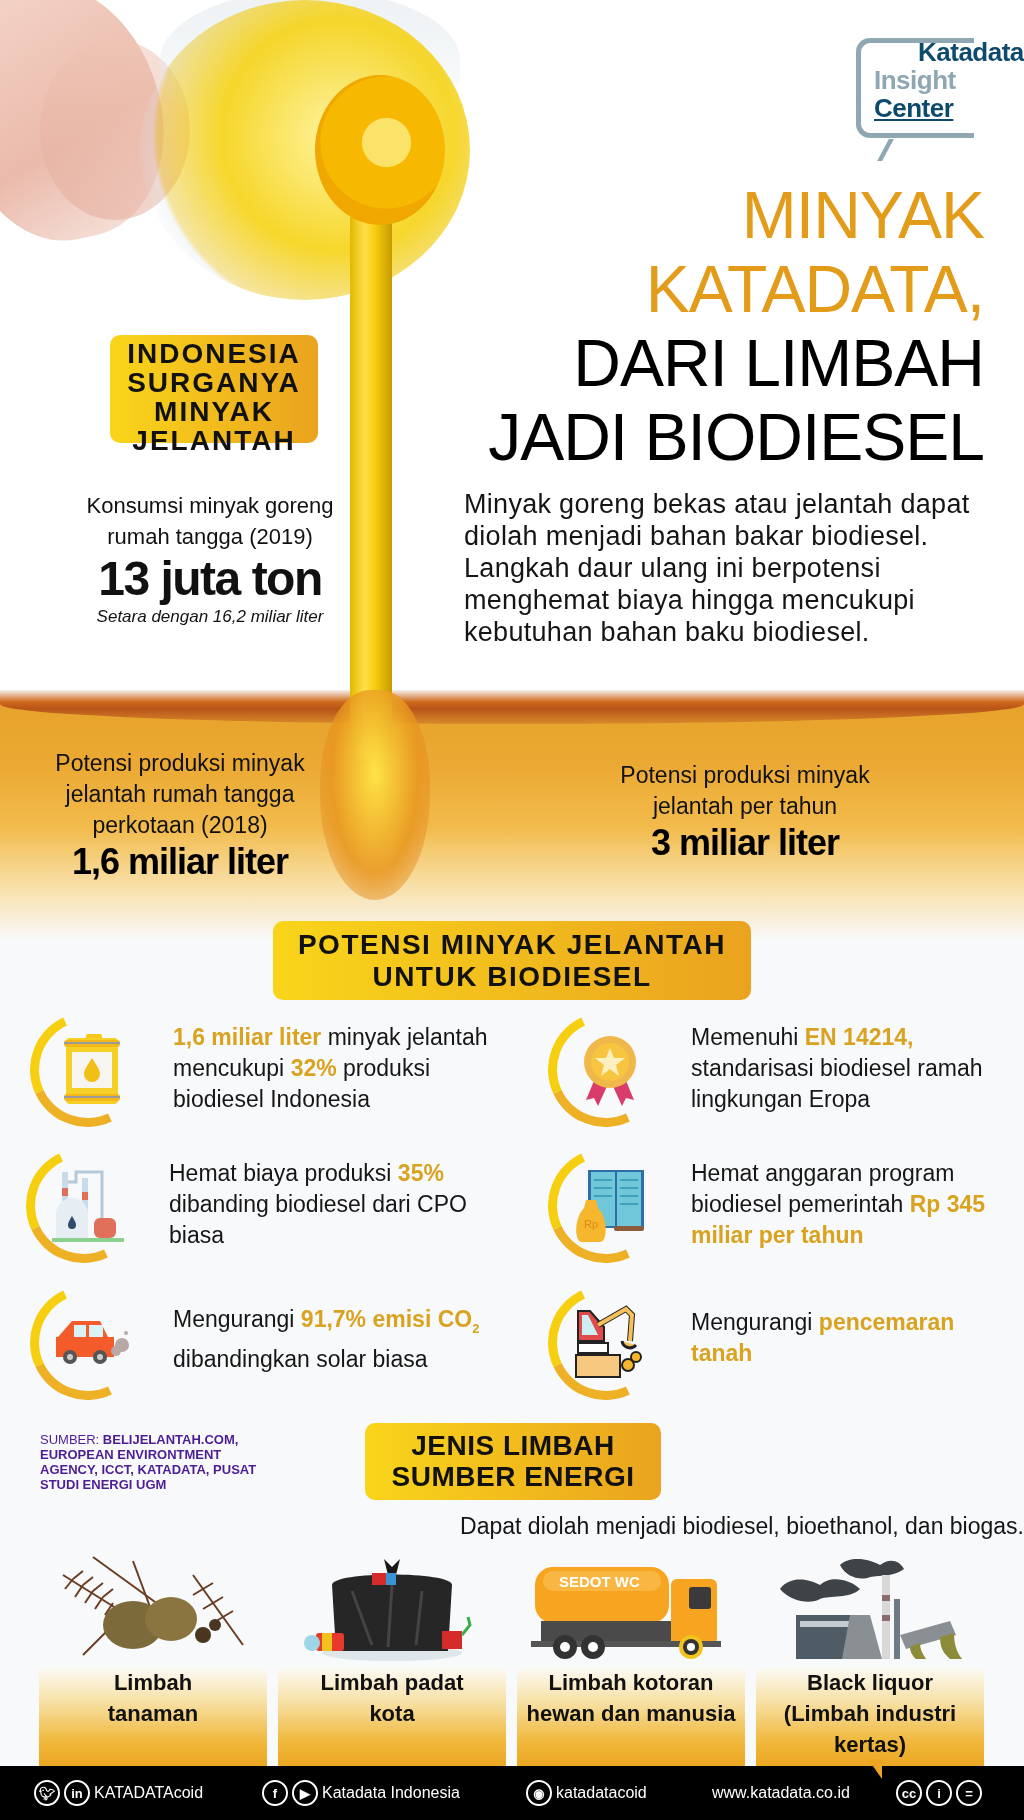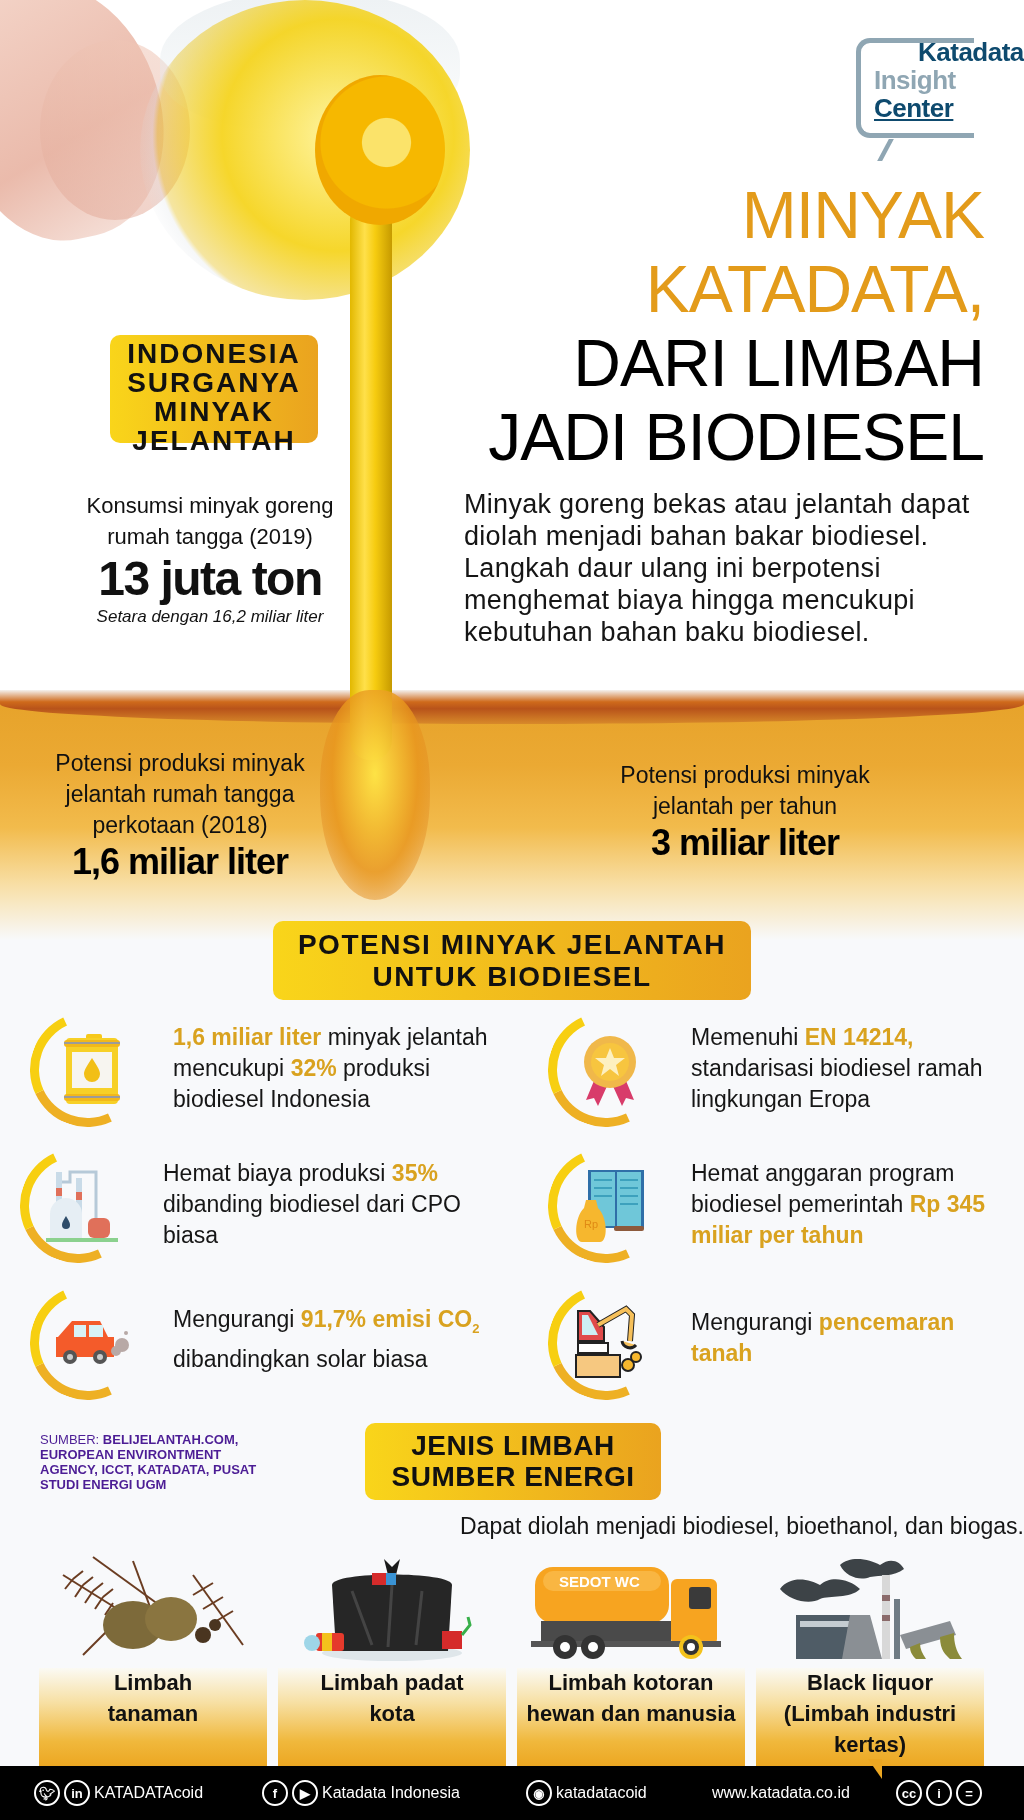--- a/index.html
+++ b/index.html
@@ -171,21 +171,21 @@
   <svg class="icon" viewBox="0 0 72 76">
     <path d="M22 44 L12 68 L20 66 L24 74 L34 52z" fill="#d83c6a"></path>
     <path d="M50 44 L60 68 L52 66 L48 74 L38 52z" fill="#d83c6a"></path>
     <circle cx="36" cy="30" r="26" fill="#f0b84a"></circle>
     <circle cx="36" cy="30" r="19" fill="#f7c53f"></circle>
     <polygon points="36,16 40,26 51,26 42,33 45,44 36,37 27,44 30,33 21,26 32,26" fill="#fdf0c0"></polygon>
   </svg>
   <div class="txt"><span>Memenuhi </span><span class="hl">EN 14214,</span><span> standarisasi biodiesel ramah lingkungan Eropa</span></div>
 </div>
 
-<div class="benefit" style="left:20px;top:1148px;text-decoration:underline;">
+<div class="benefit" style="left:26px;top:1148px;text-decoration:underline;">
   <div class="ring"></div>
   <svg class="icon" viewBox="0 0 72 76">
     <rect x="10" y="4" width="6" height="50" fill="#c9dbe8"></rect>
     <rect x="10" y="20" width="6" height="8" fill="#e0705a"></rect>
     <rect x="30" y="10" width="6" height="44" fill="#c9dbe8"></rect>
     <rect x="30" y="24" width="6" height="8" fill="#e0705a"></rect>
     <path d="M16 14 H24 V4 H50 V50" stroke="#b6c9d8" stroke-width="3" fill="none"></path>
     <path d="M4 72 V46 a16 16 0 0 1 32 0 V72z" fill="#e6eef4"></path>
     <path d="M20 48 c-3 5 -4 7 -4 9 a4 4 0 0 0 8 0 c0 -2 -1 -4 -4 -9z" fill="#2f4d6a"></path>
     <rect x="42" y="50" width="22" height="20" rx="6" fill="#e0705a"></rect>

